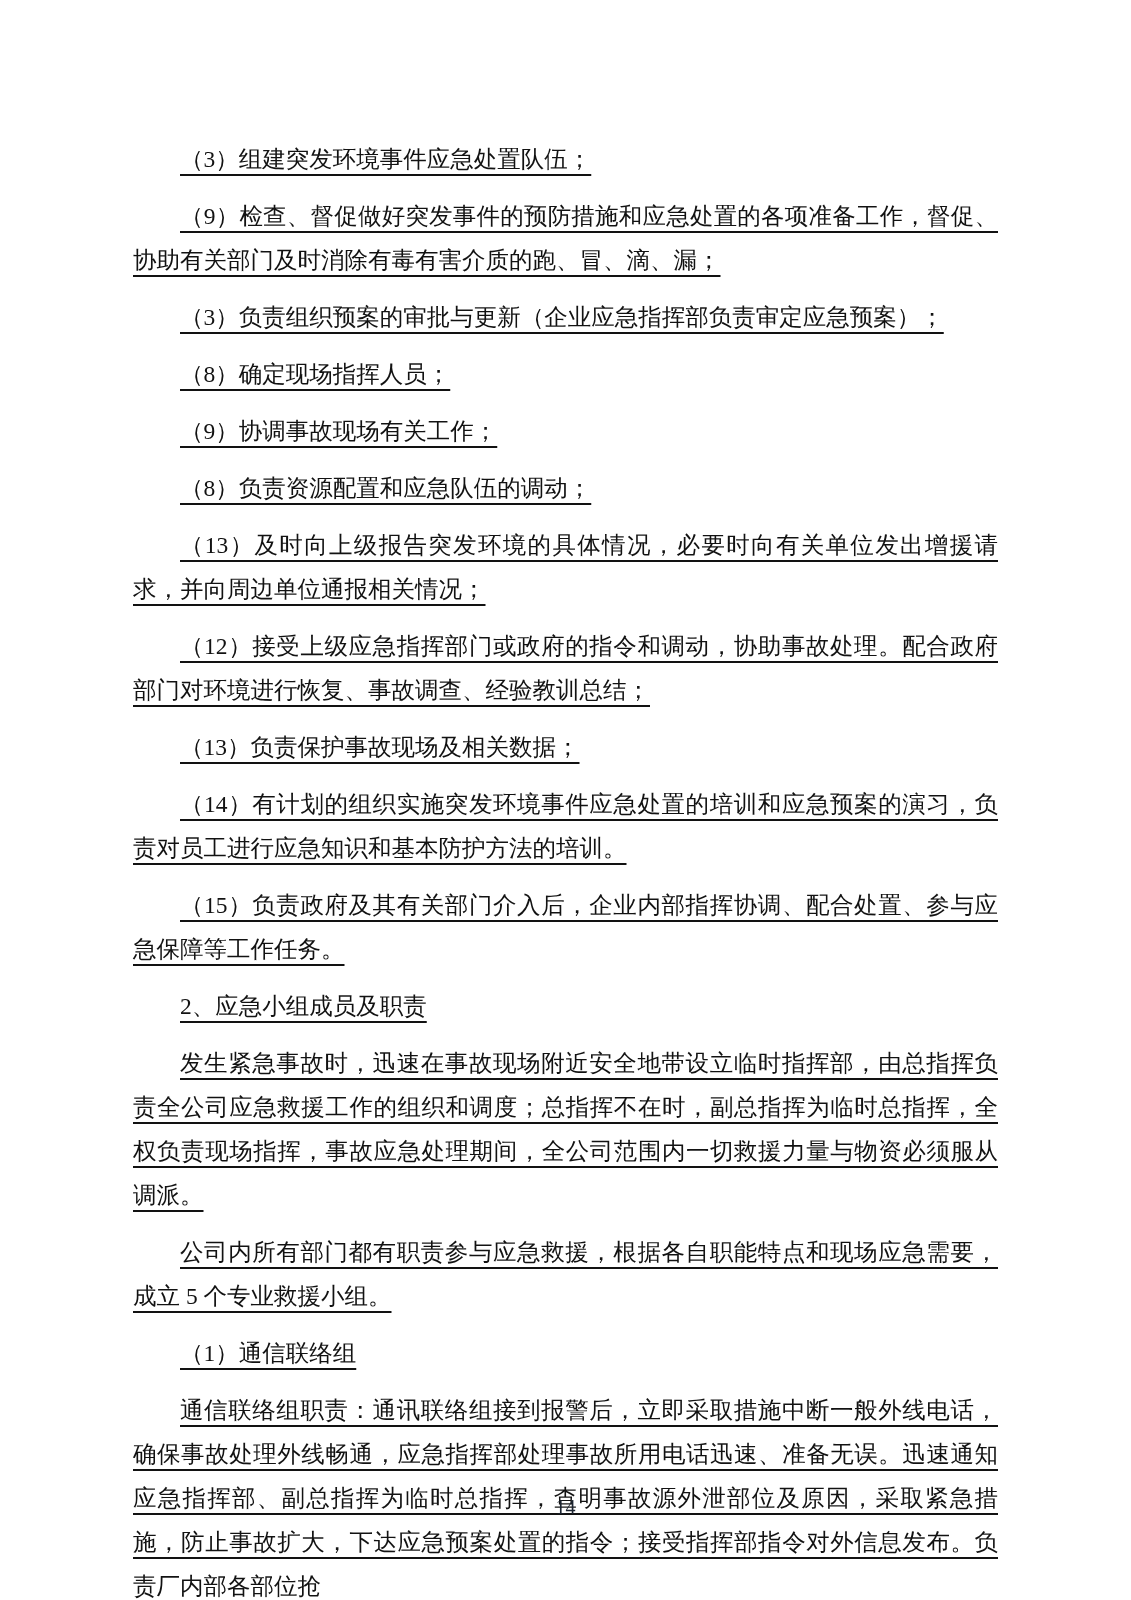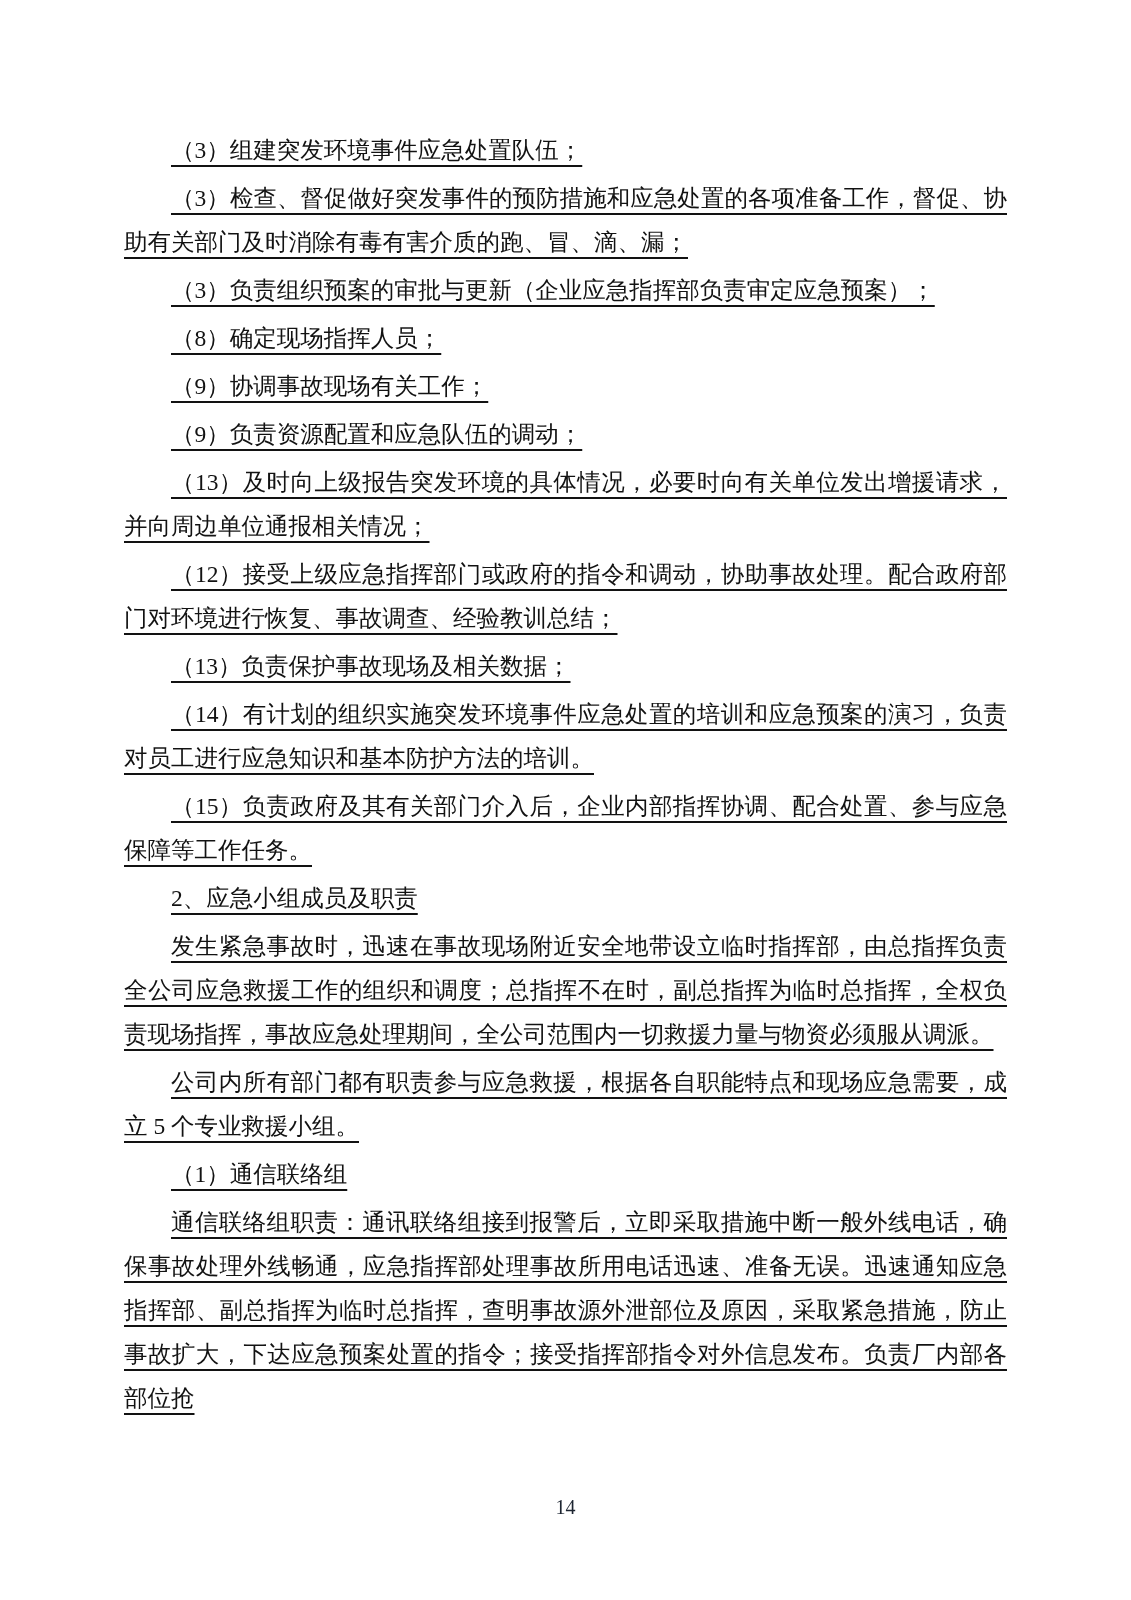--- a/index.html
+++ b/index.html
@@ -15,21 +15,21 @@
     overflow: hidden;
     font-family: "Liberation Serif", "DejaVu Serif", serif;
   }
   .body-text {
     position: absolute;
     left: 120px;
     top: 124px;
     width: 891px;
   }
   .para {
-    margin: 4px;
+    margin: 13px;
     padding: 0;
     font-size: 23.5px;
     line-height: 44px;
     color: #121212;
     text-align: justify;
     text-indent: 2em;
     text-decoration: underline;
     text-decoration-thickness: 2px;
     text-underline-offset: 7px;
     text-decoration-color: #121212;
@@ -47,25 +47,25 @@
     color: #1c2430;
     font-family: "Liberation Serif", "DejaVu Serif", serif;
   }
 </style>
 </head>
 <body>
 
 <div class="page">
   <div class="body-text">
     <p class="para">（3）组建突发环境事件应急处置队伍；</p>
-    <p class="para">（3）检查、督促做好突发事件的预防措施和应急处置的各项准备工作，督促、协助有关部门及时消除有毒有害介质的跑、冒、滴、漏；</p>
+    <p class="para">（9）检查、督促做好突发事件的预防措施和应急处置的各项准备工作，督促、协助有关部门及时消除有毒有害介质的跑、冒、滴、漏；</p>
     <p class="para">（3）负责组织预案的审批与更新（企业应急指挥部负责审定应急预案）；</p>
     <p class="para">（8）确定现场指挥人员；</p>
     <p class="para">（9）协调事故现场有关工作；</p>
-    <p class="para">（9）负责资源配置和应急队伍的调动；</p>
+    <p class="para">（8）负责资源配置和应急队伍的调动；</p>
     <p class="para">（13）及时向上级报告突发环境的具体情况，必要时向有关单位发出增援请求，并向周边单位通报相关情况；</p>
     <p class="para">（12）接受上级应急指挥部门或政府的指令和调动，协助事故处理。配合政府部门对环境进行恢复、事故调查、经验教训总结；</p>
     <p class="para">（13）负责保护事故现场及相关数据；</p>
     <p class="para">（14）有计划的组织实施突发环境事件应急处置的培训和应急预案的演习，负责对员工进行应急知识和基本防护方法的培训。</p>
     <p class="para">（15）负责政府及其有关部门介入后，企业内部指挥协调、配合处置、参与应急保障等工作任务。</p>
     <p class="para">2、应急小组成员及职责</p>
     <p class="para">发生紧急事故时，迅速在事故现场附近安全地带设立临时指挥部，由总指挥负责全公司应急救援工作的组织和调度；总指挥不在时，副总指挥为临时总指挥，全权负责现场指挥，事故应急处理期间，全公司范围内一切救援力量与物资必须服从调派。</p>
     <p class="para">公司内所有部门都有职责参与应急救援，根据各自职能特点和现场应急需要，成立 5 个专业救援小组。</p>
     <p class="para">（1）通信联络组</p>
     <p class="para">通信联络组职责：通讯联络组接到报警后，立即采取措施中断一般外线电话，确保事故处理外线畅通，应急指挥部处理事故所用电话迅速、准备无误。迅速通知应急指挥部、副总指挥为临时总指挥，查明事故源外泄部位及原因，采取紧急措施，防止事故扩大，下达应急预案处置的指令；接受指挥部指令对外信息发布。负责厂内部各部位抢</p>

